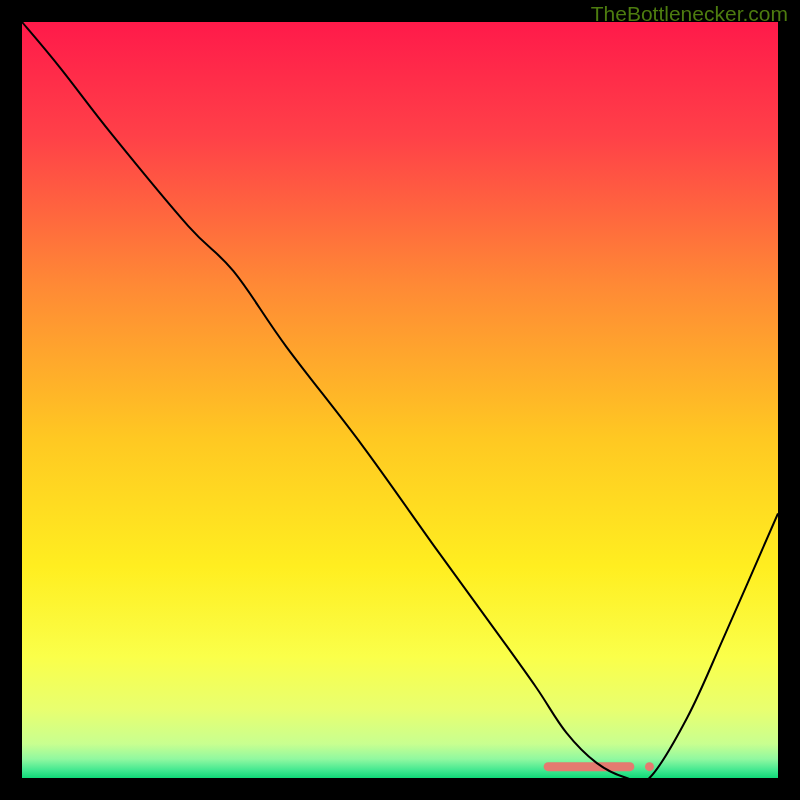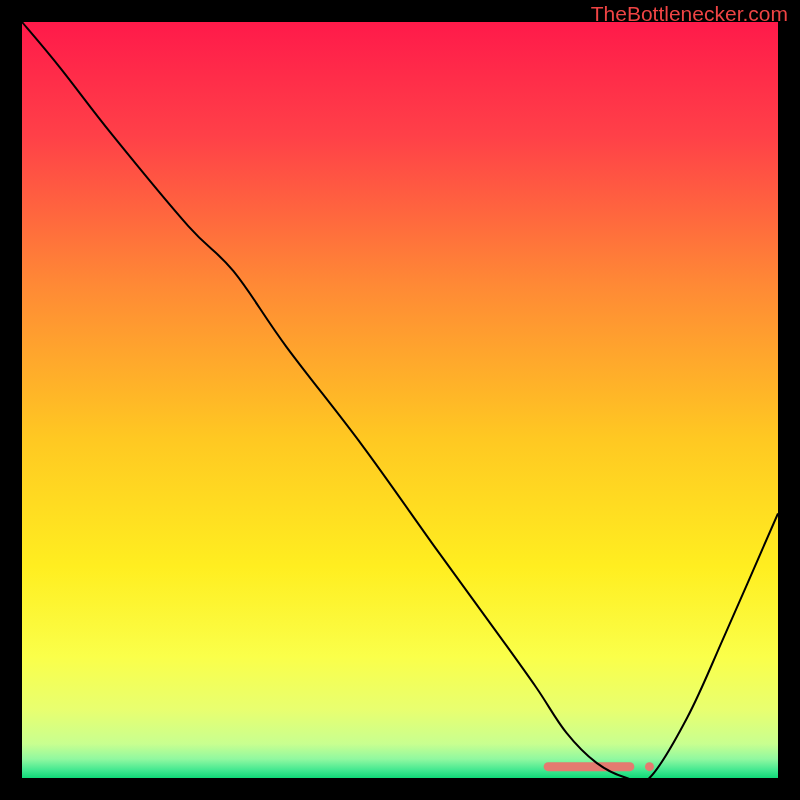--- a/index.html
+++ b/index.html
@@ -12,21 +12,21 @@
   }
   .container {
     position: relative;
     width: 800px;
     height: 800px;
   }
   .watermark {
     position: absolute;
     top: 2px;
     right: 12px;
-    color: #ef4444;
+    color: #4d7c0f;
     font-size: 21px;
     font-weight: 500;
     z-index: 10;
   }
   .plot-area {
     position: absolute;
     left: 22px;
     top: 22px;
     width: 756px;
     height: 756px;

